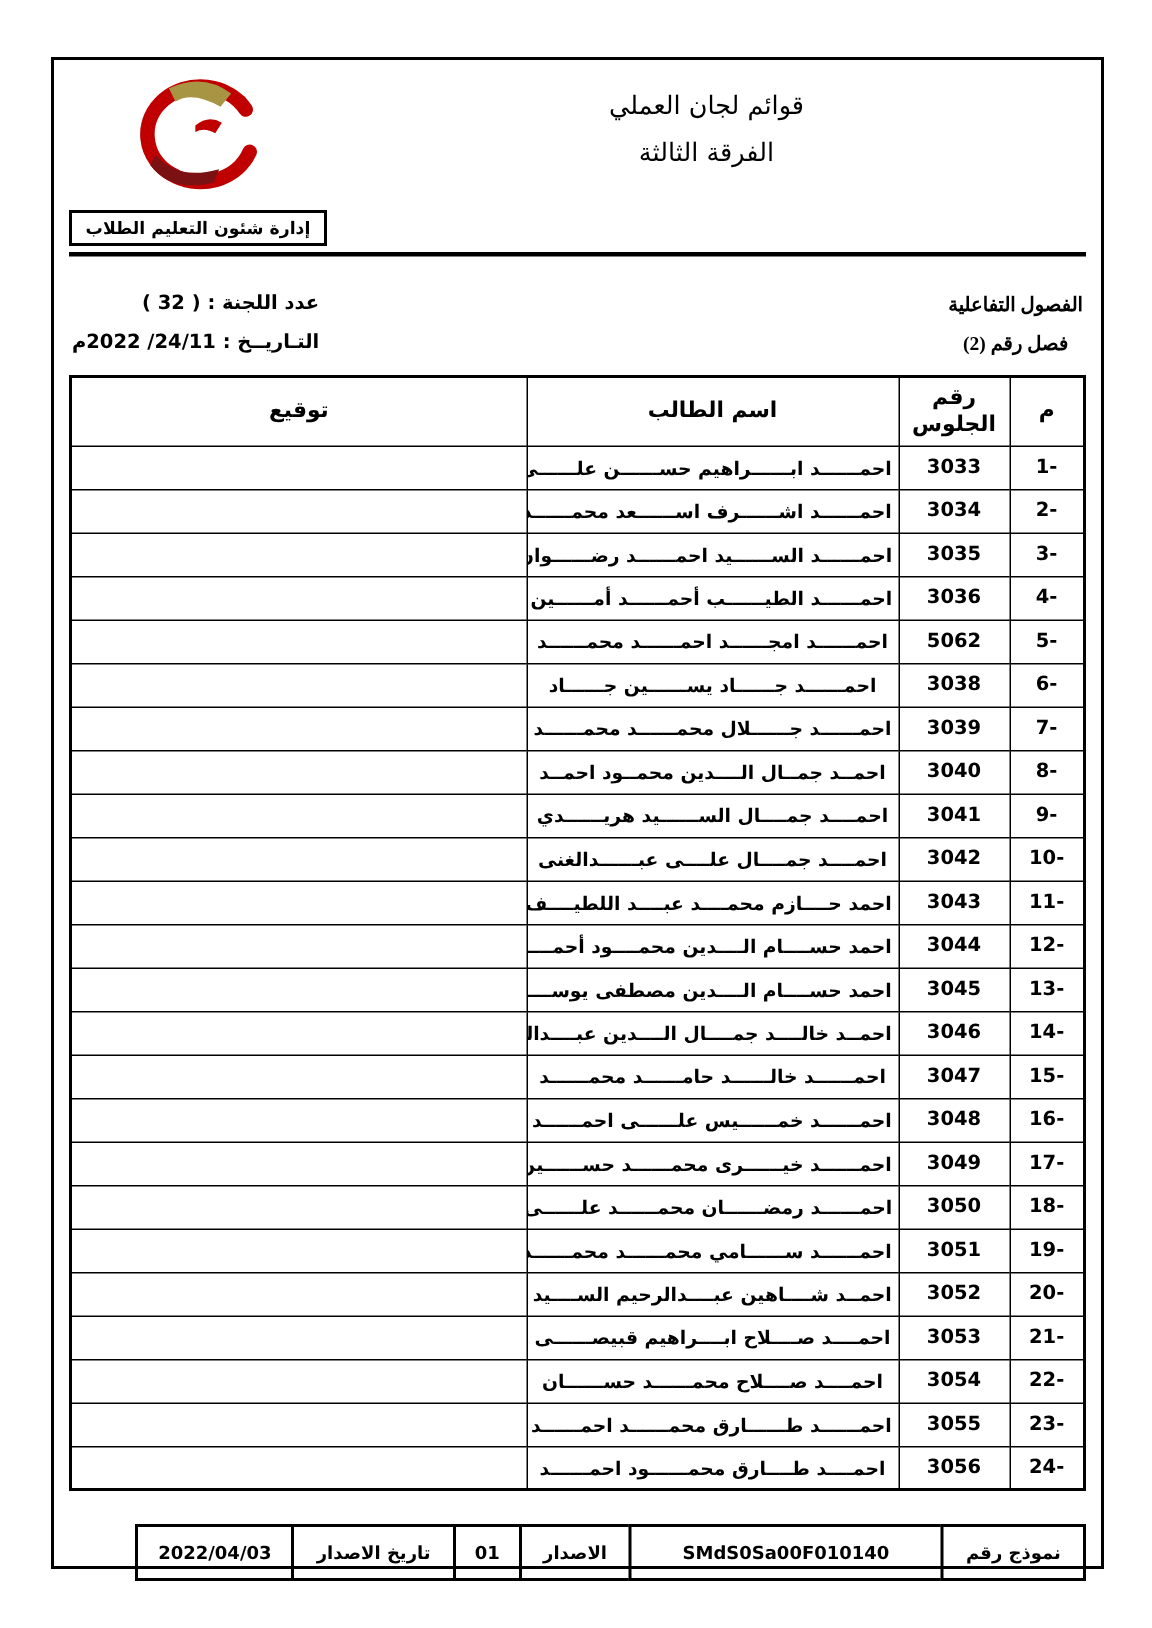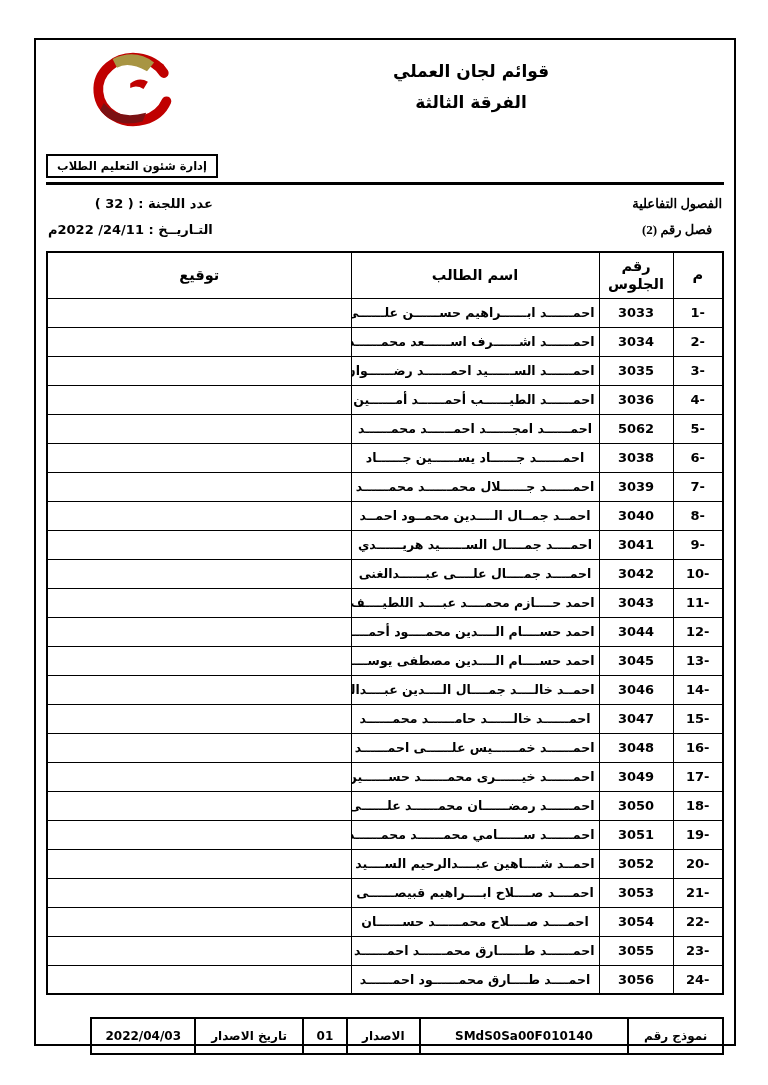--- a/index.html
+++ b/index.html
@@ -6,27 +6,27 @@
   html,body { width:768px; height:1085px; background:#ffffff; }
   body { font-family:"DejaVu Sans", sans-serif; color:#000; position:relative; }
   .frame {
     position:absolute; left:34px; top:38px; width:702px; height:1008px;
     border:2px solid #000; padding:8px 10px 6px; direction:rtl; background:#fff;
   }
   
   .hdr { display:flex; justify-content:space-between; align-items:flex-start; min-height:116px; }
   .hdr-right { width:158px; text-align:center; padding-top:2px; }
   .hdr-right .uline { font-weight:bold; font-size:13px; line-height:1.35; }
-  .hdr-center { flex:1; text-align:center; font-weight:bold; font-size:17px; line-height:1.85; padding-top:8px; }
+  .hdr-center { flex:1; text-align:center; font-weight:normal; font-size:17px; line-height:1.85; padding-top:8px; }
   .hdr-left { width:172px; text-align:center; padding-top:2px; }
-  .admin-box { border:2px solid #000; font-weight:bold; font-size:11.5px; padding:3px 4px; margin-top:16px; background:#fff; }
+  .admin-box { border:2px solid #000; font-weight:bold; font-size:11.5px; padding:3px 4px; margin-top:2px; background:#fff; }
   .divider { border-top:3px solid #000; margin:4px 0 6px; }
   
   .info { display:flex; justify-content:space-between; font-weight:bold; font-size:13px; line-height:2.0; padding:0 2px; }
-  .info .grp { white-space:nowrap; }
+  .info .grp { white-space:nowrap;margin-top:13px; }
   .info .center { text-align:center;font-family:Liberation Serif, serif; }
   
   table.students { width:100%; border-collapse:collapse; margin-top:8px; border:2px solid #000; table-layout:fixed; }
   .students th, .students td { border:1px solid #000; font-weight:bold; text-align:center; vertical-align:middle; }
   .students th { font-size:14.5px; height:46px; line-height:1.25; padding:2px; }
   .students td { height:29px; font-size:13px; padding:0 4px; }
   td.c-name { white-space:nowrap; overflow:hidden; font-size:12.5px; }
   col.c-idx  { width:50px; }
   col.c-seat { width:74px; }
   col.c-name { width:248px; }

